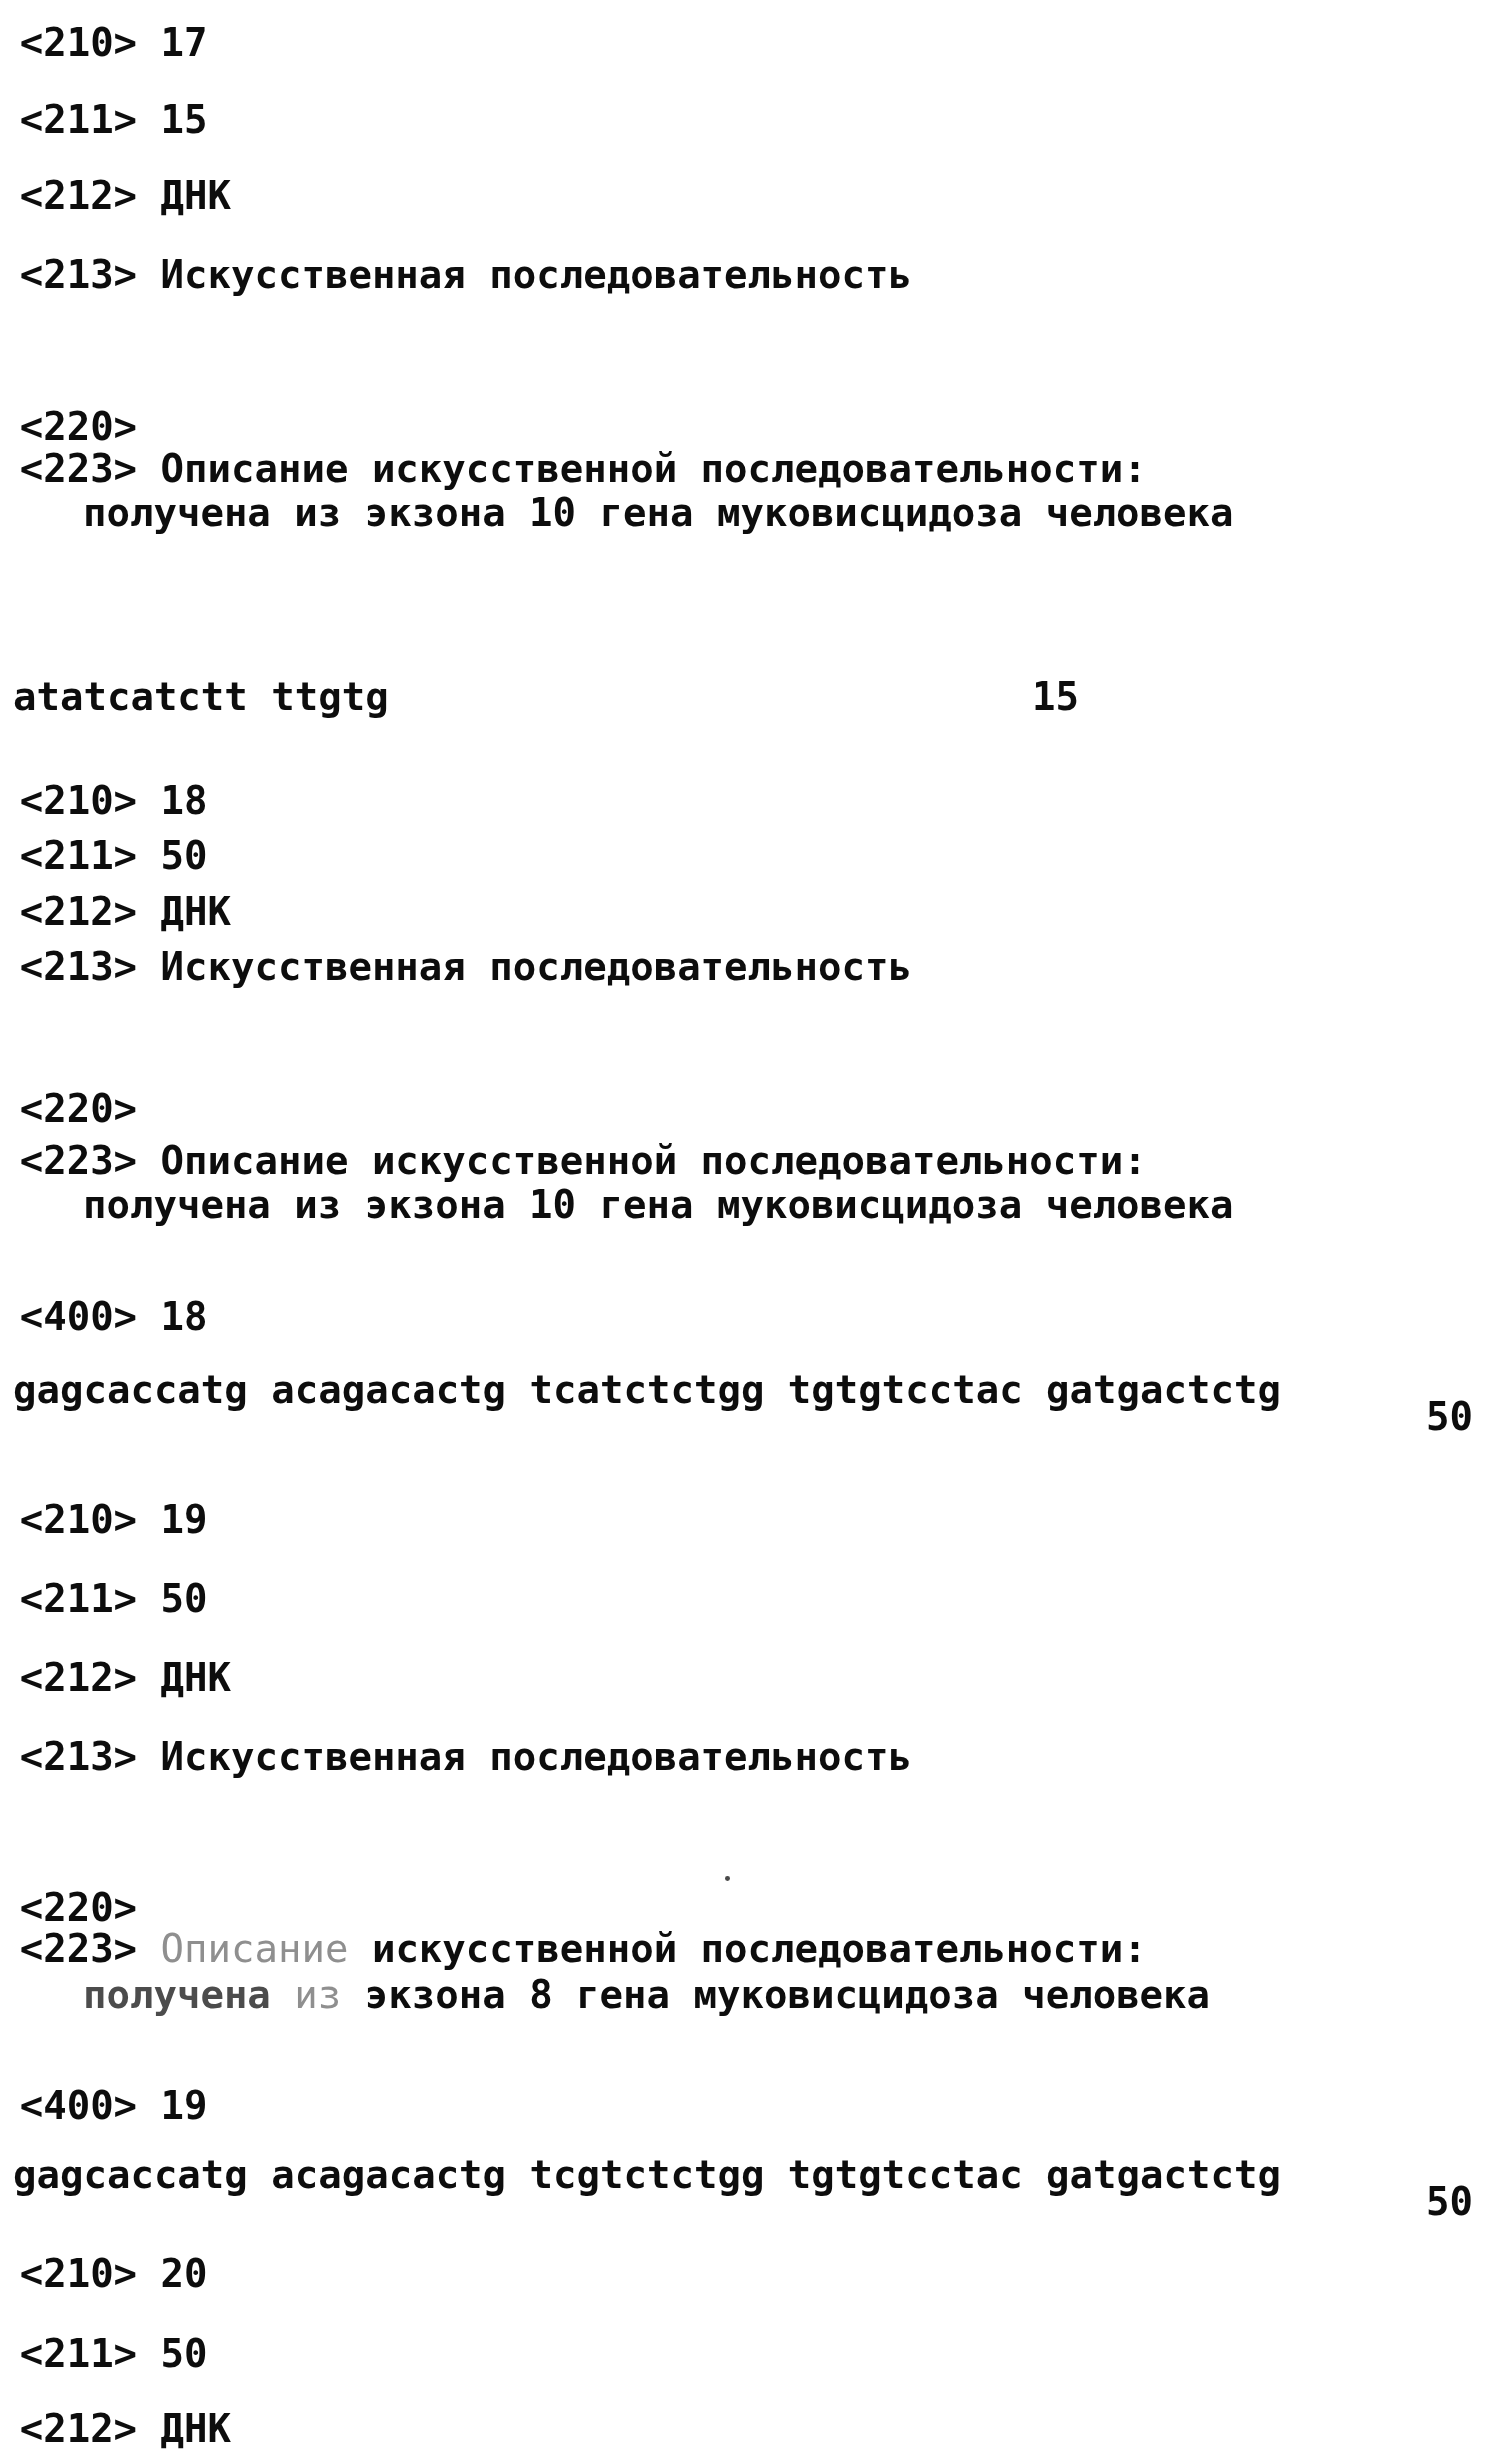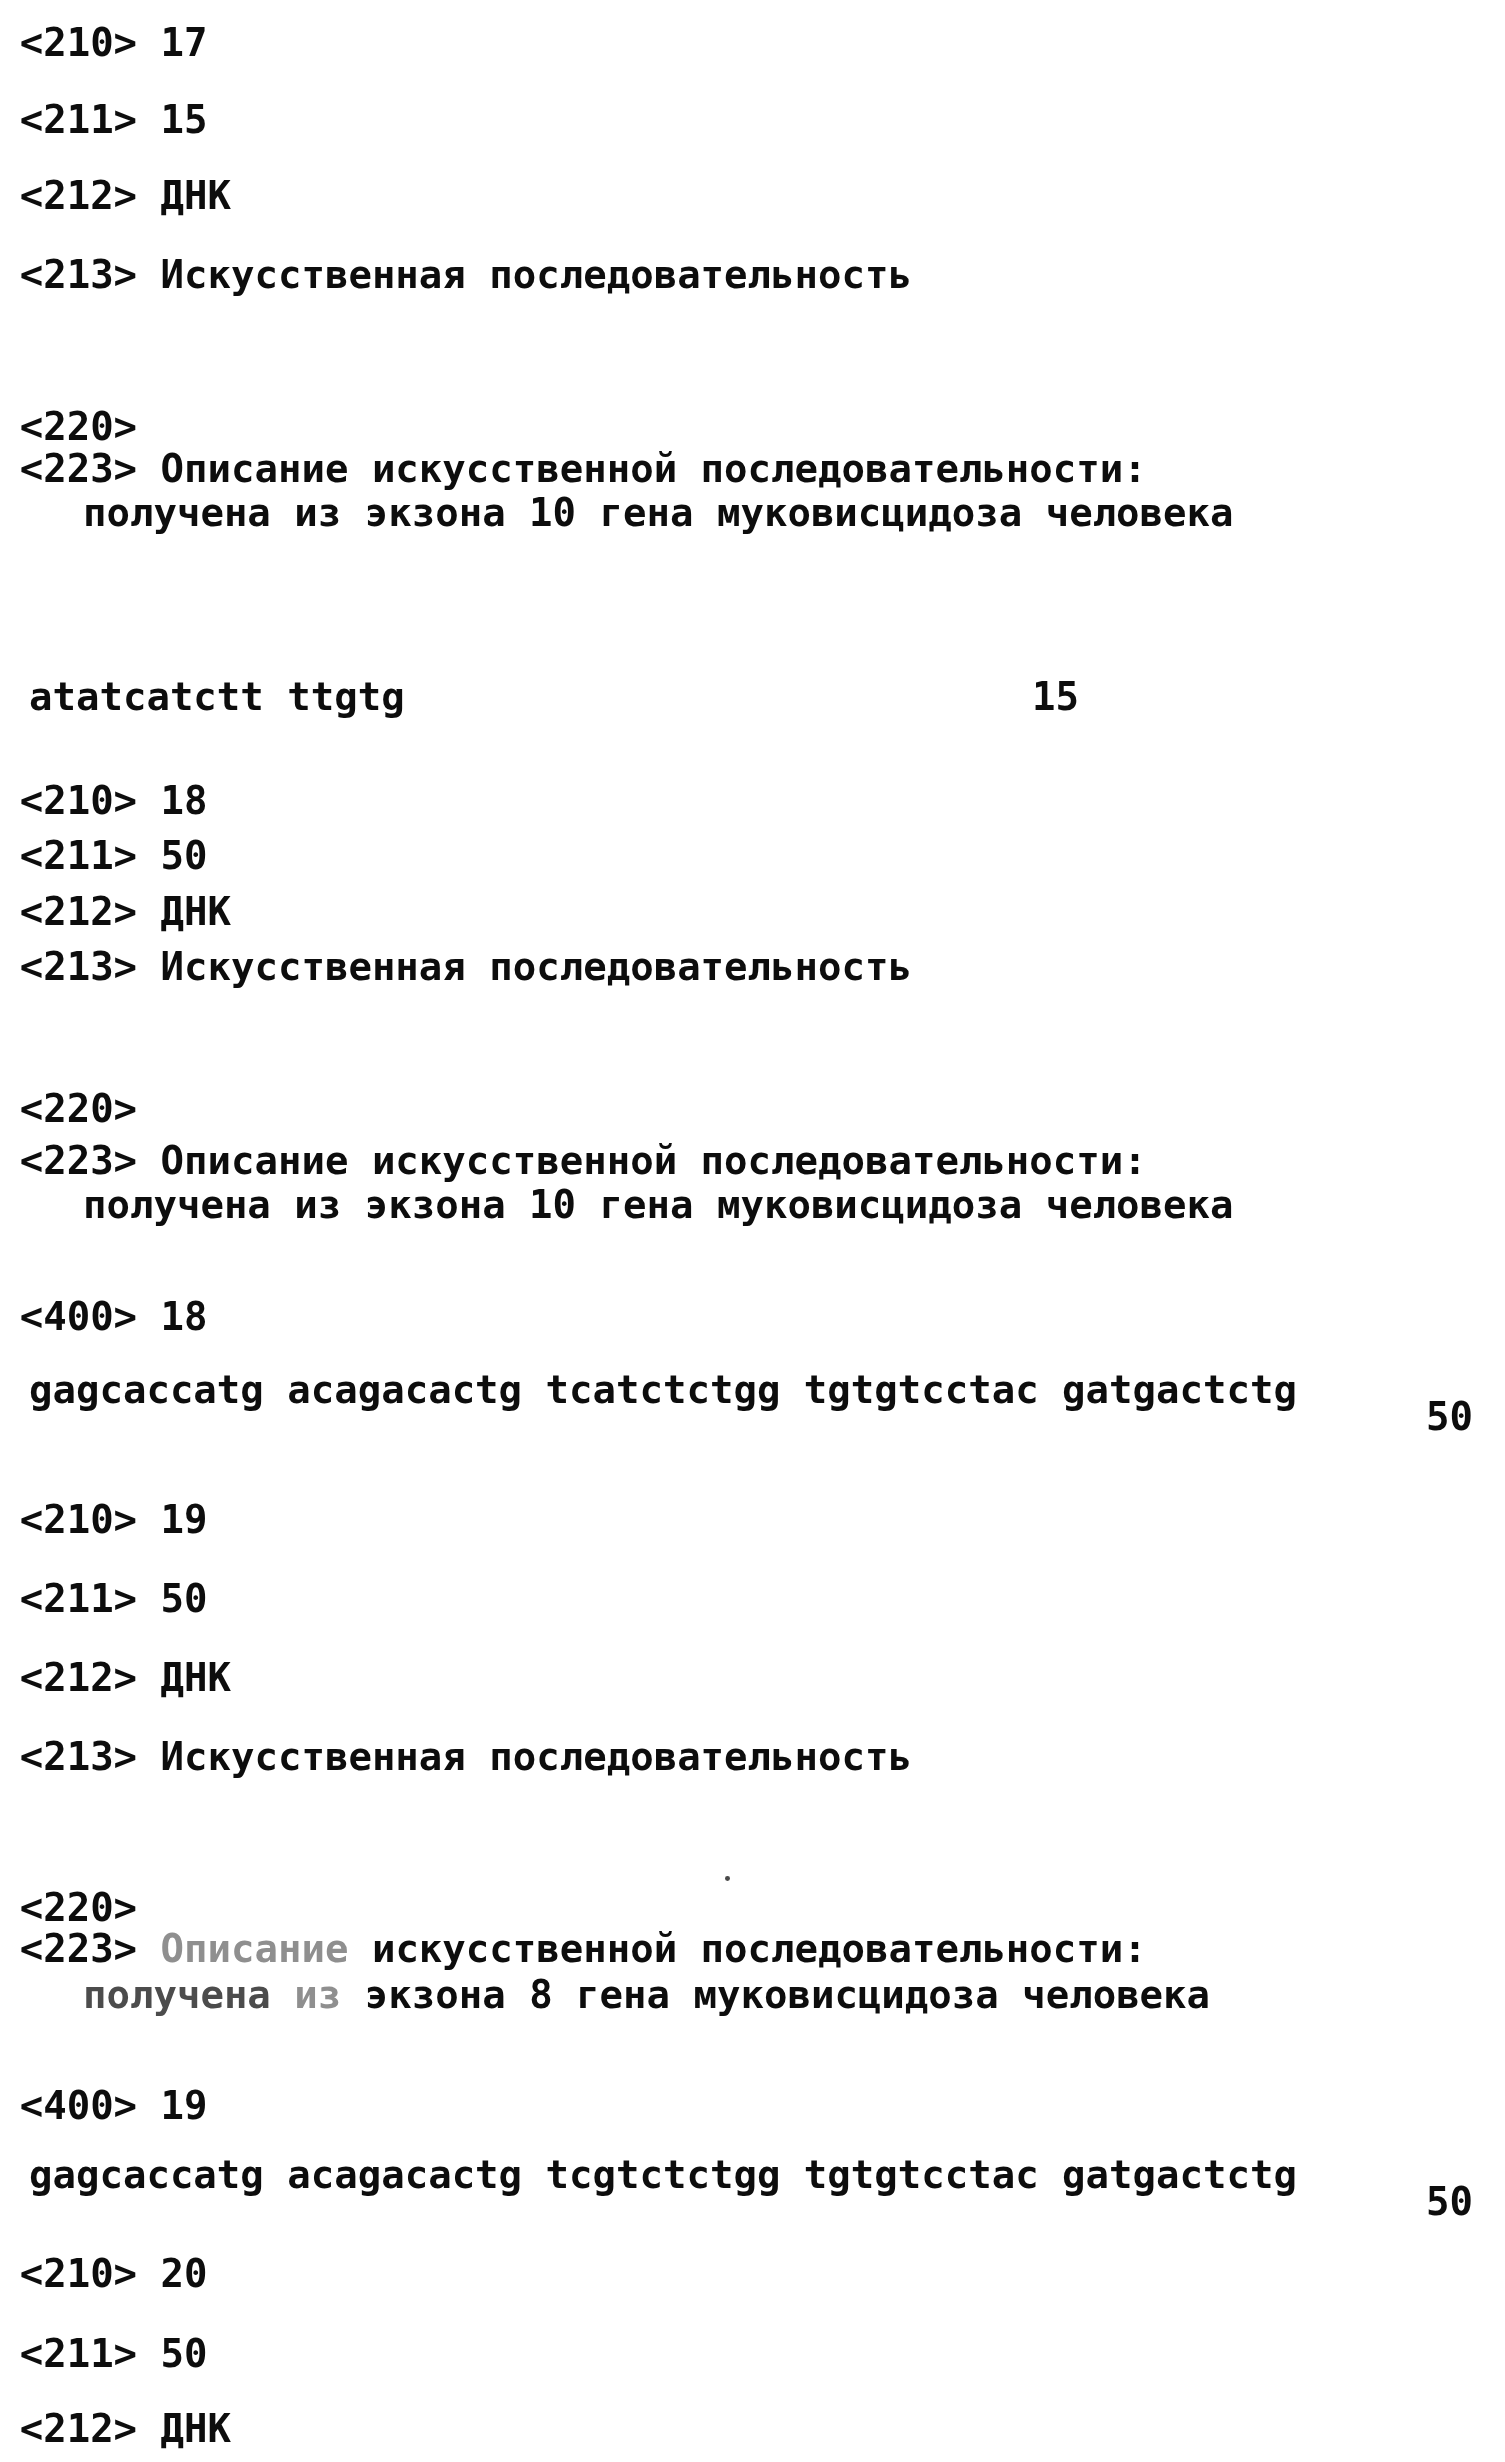--- a/index.html
+++ b/index.html
@@ -19,30 +19,30 @@
     color: #0d0d0d;
     line-height: 1.1;
   }
   .line {
     position: absolute;
     left: 0;
     width: 100%;
     white-space: pre;
   }
   .t       { display: inline-block; margin-left: 19.7px; }
-  .t.seq   { margin-left: 29px; }
+  .t.seq   { margin-left: 13px; }
   .t.ind   { margin-left: 83px; }
   .num {
     position: absolute;
     top: 0;
   }
   .num-15 { left: 1032px; }
   .num-50 { left: 1426px; margin-top: 27px; }
   
-  .fade-heavy { color: #8f8f8f; font-weight: 700; }
+  .fade-heavy { color: #8f8f8f; font-weight: 400; }
   .fade-mid   { color: #4c4c4c; }
   .speck {
     position: absolute;
     left: 725px;
     top: 1876px;
     width: 4.9px;
     height: 4.9px;
     background: #4a4a4a;
     border-radius: 50%;
   }

